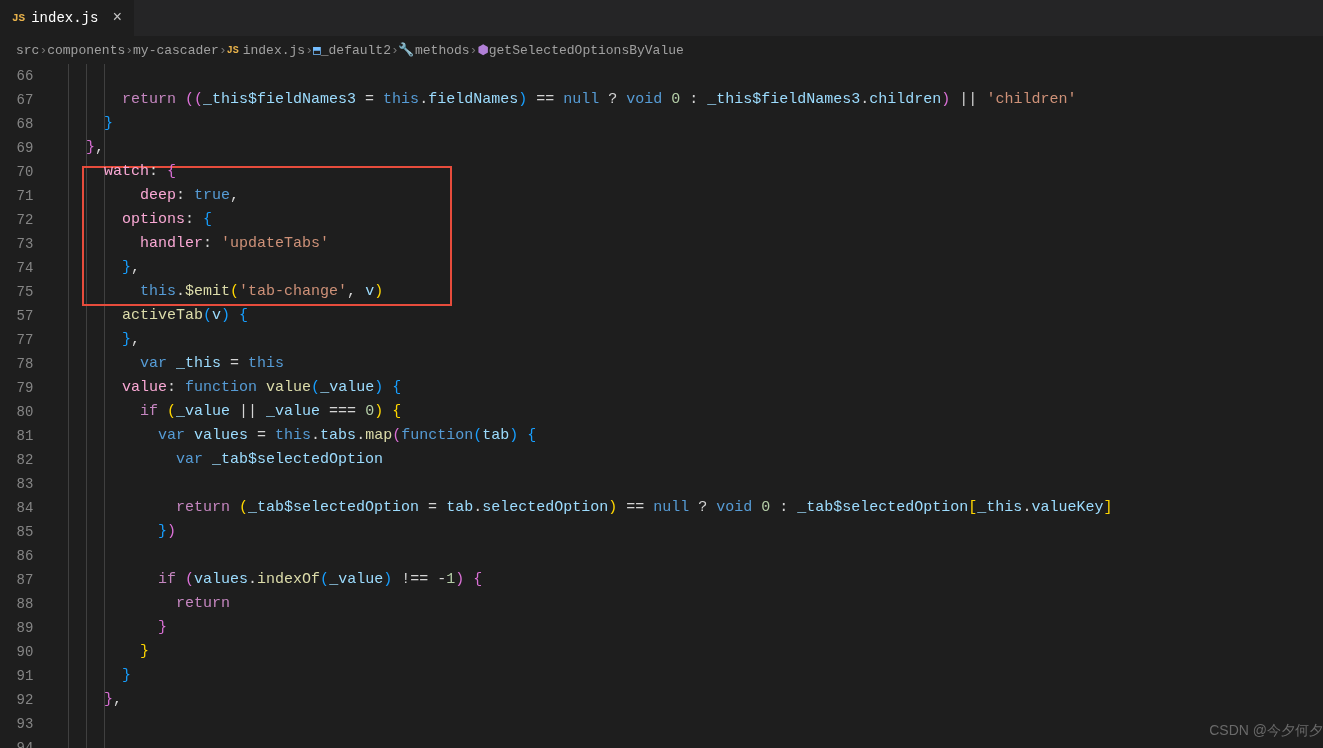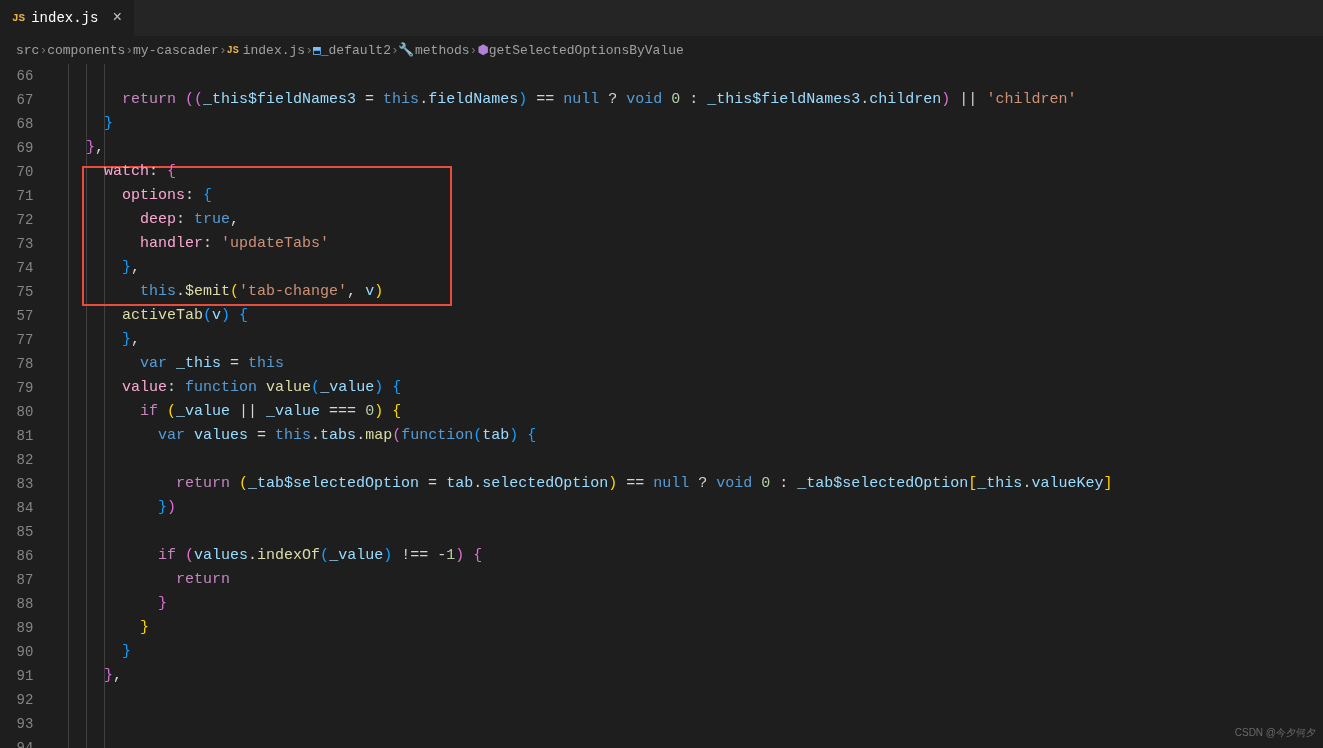--- a/index.html
+++ b/index.html
@@ -112,23 +112,23 @@
     .tk-number { color: #b5cea8; }
     .tk-this { color: #569cd6; }
     .tk-prop { color: #f9a8d4; }
     .tk-bool { color: #569cd6; }
     .tk-paren-y { color: #ffd700; }
     .tk-paren-p { color: #da70d6; }
     .tk-paren-b { color: #179fff; }
     .watermark {
       position: absolute;
       bottom: 8px;
-      right: 7px;
+      right: 0;
       color: #6a6a6a;
-      font-size: 10px;
+      font-size: 14px;
       font-family: sans-serif;
     }
     .scrollbar {
       position: absolute;
       right: 0;
       top: 0;
       width: 14px;
       height: 100%;
       background: #1e1e1e;
     }
@@ -202,31 +202,32 @@
     <div class="indent-guide" style="left:18px"></div>
     <div class="indent-guide" style="left:36px"></div>
 
     <div class="highlight-box" style="left:14px; top:102px; width:370px; height:140px;"></div>
 
     <div class="code-line"></div>
     <div class="code-line"><span>      </span><span class="tk-keyword2">return</span><span> </span><span class="tk-paren-p">((</span><span class="tk-var">_this$fieldNames3</span><span> = </span><span class="tk-this">this</span><span>.</span><span class="tk-var">fieldNames</span><span class="tk-paren-b">)</span><span> == </span><span class="tk-keyword">null</span><span> ? </span><span class="tk-keyword">void</span><span> </span><span class="tk-number">0</span><span> : </span><span class="tk-var">_this$fieldNames3</span><span>.</span><span class="tk-var">children</span><span class="tk-paren-p">)</span><span> || </span><span class="tk-string">'children'</span></div>
     <div class="code-line">    <span class="tk-paren-b">}</span></div>
     <div class="code-line">  <span class="tk-paren-p">}</span>,</div>
     <div class="code-line"><span>    </span><span class="tk-prop">watch</span><span>:</span><span> </span><span class="tk-paren-p">{</span></div>
+    <div class="code-line"><span>        </span><span class="tk-prop">deep</span><span>:</span><span> </span><span class="tk-bool">true</span><span>,</span></div>
     <div class="code-line"><span>      </span><span class="tk-prop">options</span><span>:</span><span> </span><span class="tk-paren-b">{</span></div>
-    <div class="code-line"><span>        </span><span class="tk-prop">deep</span><span>:</span><span> </span><span class="tk-bool">true</span><span>,</span></div>
     <div class="code-line"><span>        </span><span class="tk-prop">handler</span><span>:</span><span> </span><span class="tk-string">'updateTabs'</span></div>
     <div class="code-line"><span>      </span><span class="tk-paren-b">}</span><span>,</span></div>
     <div class="code-line"><span>        </span><span class="tk-this">this</span><span>.</span><span class="tk-func">$emit</span><span class="tk-paren-y">(</span><span class="tk-string">'tab-change'</span><span>,</span><span> </span><span class="tk-var">v</span><span class="tk-paren-y">)</span></div>
     <div class="code-line"><span>      </span><span class="tk-func">activeTab</span><span class="tk-paren-b">(</span><span class="tk-var">v</span><span class="tk-paren-b">)</span><span> </span><span class="tk-paren-b">{</span></div>
     <div class="code-line"><span>      </span><span class="tk-paren-b">}</span><span>,</span></div>
     <div class="code-line"><span>        </span><span class="tk-keyword">var</span><span> </span><span class="tk-var">_this</span><span> = </span><span class="tk-this">this</span></div>
     <div class="code-line"><span>      </span><span class="tk-prop">value</span><span>:</span><span> </span><span class="tk-keyword">function</span><span> </span><span class="tk-func">value</span><span class="tk-paren-b">(</span><span class="tk-var">_value</span><span class="tk-paren-b">)</span><span> </span><span class="tk-paren-b">{</span></div>
     <div class="code-line"><span>        </span><span class="tk-keyword2">if</span><span> </span><span class="tk-paren-y">(</span><span class="tk-var">_value</span><span> || </span><span class="tk-var">_value</span><span> === </span><span class="tk-number">0</span><span class="tk-paren-y">)</span><span> </span><span class="tk-paren-y">{</span></div>
     <div class="code-line"><span>          </span><span class="tk-keyword">var</span><span> </span><span class="tk-var">values</span><span> = </span><span class="tk-this">this</span><span>.</span><span class="tk-var">tabs</span><span>.</span><span class="tk-func">map</span><span class="tk-paren-p">(</span><span class="tk-keyword">function</span><span class="tk-paren-b">(</span><span class="tk-var">tab</span><span class="tk-paren-b">)</span><span> </span><span class="tk-paren-b">{</span></div>
+    <div class="code-line"><span>            </span><span class="tk-keyword">var</span><span> </span><span class="tk-var">_tab$selectedOption</span></div>
     <div class="code-line"></div>
     <div class="code-line"><span>            </span><span class="tk-keyword2">return</span><span> </span><span class="tk-paren-y">(</span><span class="tk-var">_tab$selectedOption</span><span> = </span><span class="tk-var">tab</span><span>.</span><span class="tk-var">selectedOption</span><span class="tk-paren-y">)</span><span> == </span><span class="tk-keyword">null</span><span> ? </span><span class="tk-keyword">void</span><span> </span><span class="tk-number">0</span><span> : </span><span class="tk-var">_tab$selectedOption</span><span class="tk-paren-y">[</span><span class="tk-var">_this</span><span>.</span><span class="tk-var">valueKey</span><span class="tk-paren-y">]</span></div>
     <div class="code-line"><span>          </span><span class="tk-paren-b">}</span><span class="tk-paren-p">)</span></div>
     <div class="code-line"></div>
     <div class="code-line"><span>          </span><span class="tk-keyword2">if</span><span> </span><span class="tk-paren-p">(</span><span class="tk-var">values</span><span>.</span><span class="tk-func">indexOf</span><span class="tk-paren-b">(</span><span class="tk-var">_value</span><span class="tk-paren-b">)</span><span> !== -</span><span class="tk-number">1</span><span class="tk-paren-p">)</span><span> </span><span class="tk-paren-p">{</span></div>
     <div class="code-line"><span>            </span><span class="tk-keyword2">return</span></div>
     <div class="code-line"><span>          </span><span class="tk-paren-p">}</span></div>
     <div class="code-line"><span>        </span><span class="tk-paren-y">}</span></div>
     <div class="code-line"><span>      </span><span class="tk-paren-b">}</span></div>
     <div class="code-line"><span>    </span><span class="tk-paren-p">}</span><span>,</span></div>

